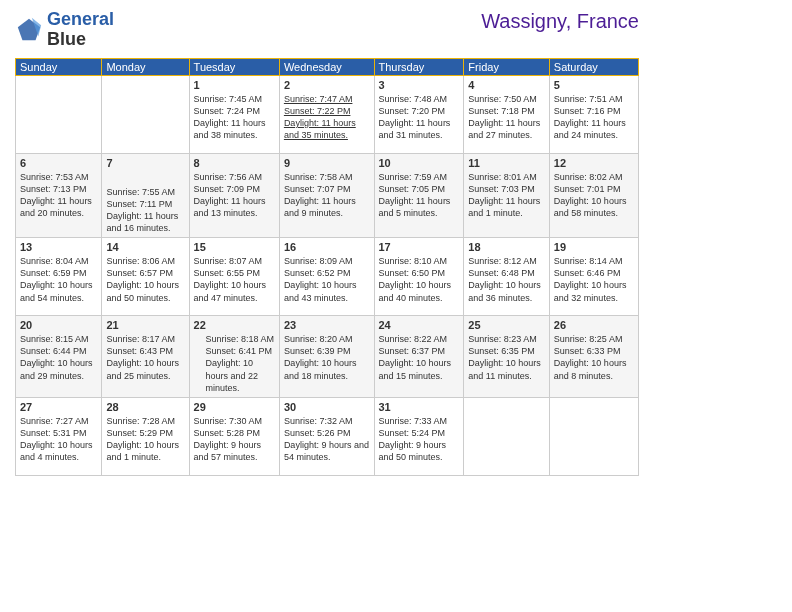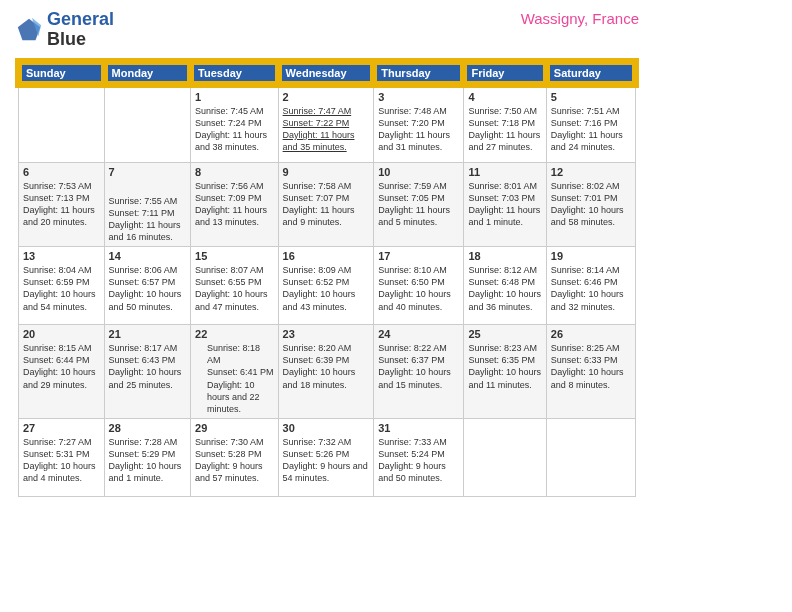--- a/index.html
+++ b/index.html
@@ -40,36 +40,36 @@
     }
     .title-block {
       text-align: right;
     }
     .month-title {
       font-size: 32px;
       font-weight: normal;
       color: #333;
     }
     .location {
-      font-size: 15px;
-      color: #ec4899;
+      font-size: 20px;
+      color: #4c1d95;
     }
     table {
       width: 100%;
       border-collapse: collapse;
       font-size: 10px;
     }
     thead tr th {
       background: #2a5ea7;
       color: #fff;
       padding: 2px 4px;
       text-align: left;
       font-size: 11px;
-      font-weight: bold;
-      border: 7px solid #eab308;
+      font-weight: normal;
+      border: 1px solid #eab308;
     }
     tbody tr td {
       border: 1px solid #ccc;
       vertical-align: top;
       padding: 3px 4px;
       width: 113px;
       height: 78px;
       background: #fff;
     }
     tbody tr:nth-child(even) td {

